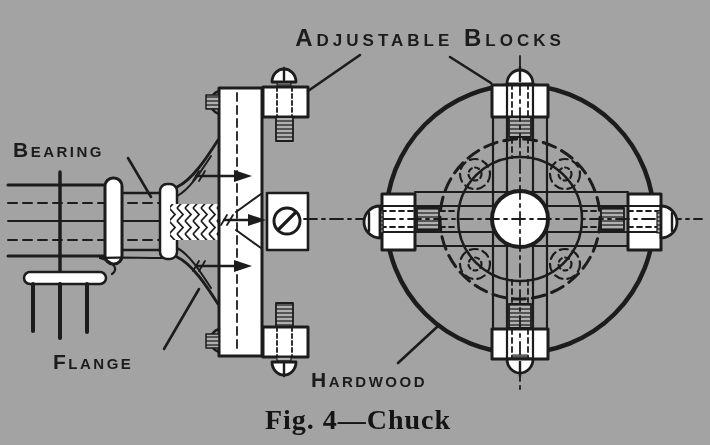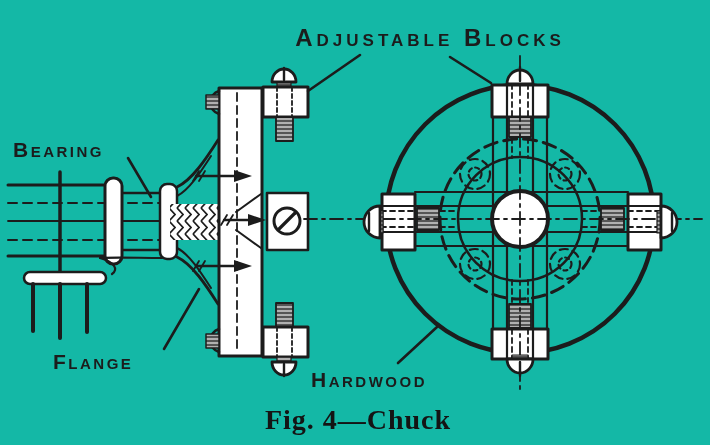--- a/index.html
+++ b/index.html
@@ -1,18 +1,18 @@
 <!DOCTYPE html>
 <html><head>
 <meta charset="utf-8">
 <style>
   html,body { margin:0; padding:0; background:#e8e8e4; }
   .page {
     position:relative; width:710px; height:445px;
-    background:#14b8a6; overflow:hidden;
+    background:#a3a3a3; overflow:hidden;
     font-family:"Liberation Sans", sans-serif;
   }
   svg { position:absolute; left:0; top:0; }
   .hand-label {
     font-family:"Liberation Sans", sans-serif;
     font-variant: small-caps;
     font-weight:700;
     fill:#1c1c1c;
   }
   .lbl-big  { font-size:24px; letter-spacing:4px; }

